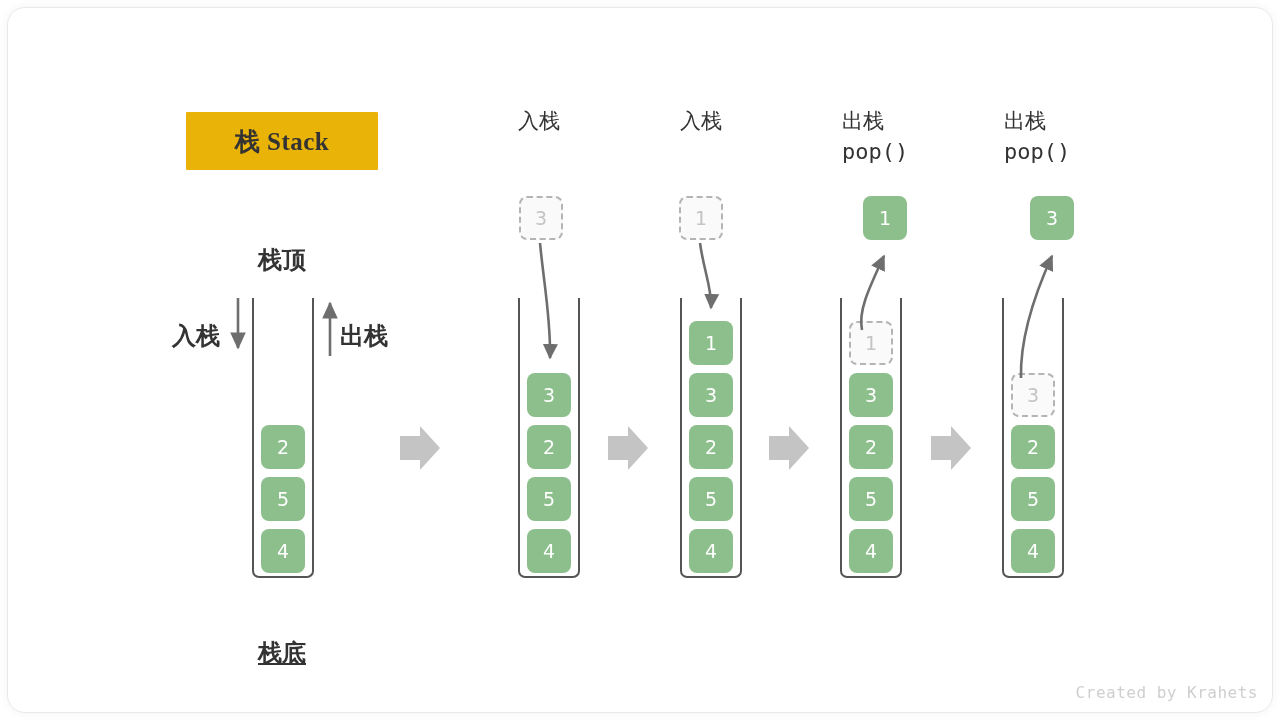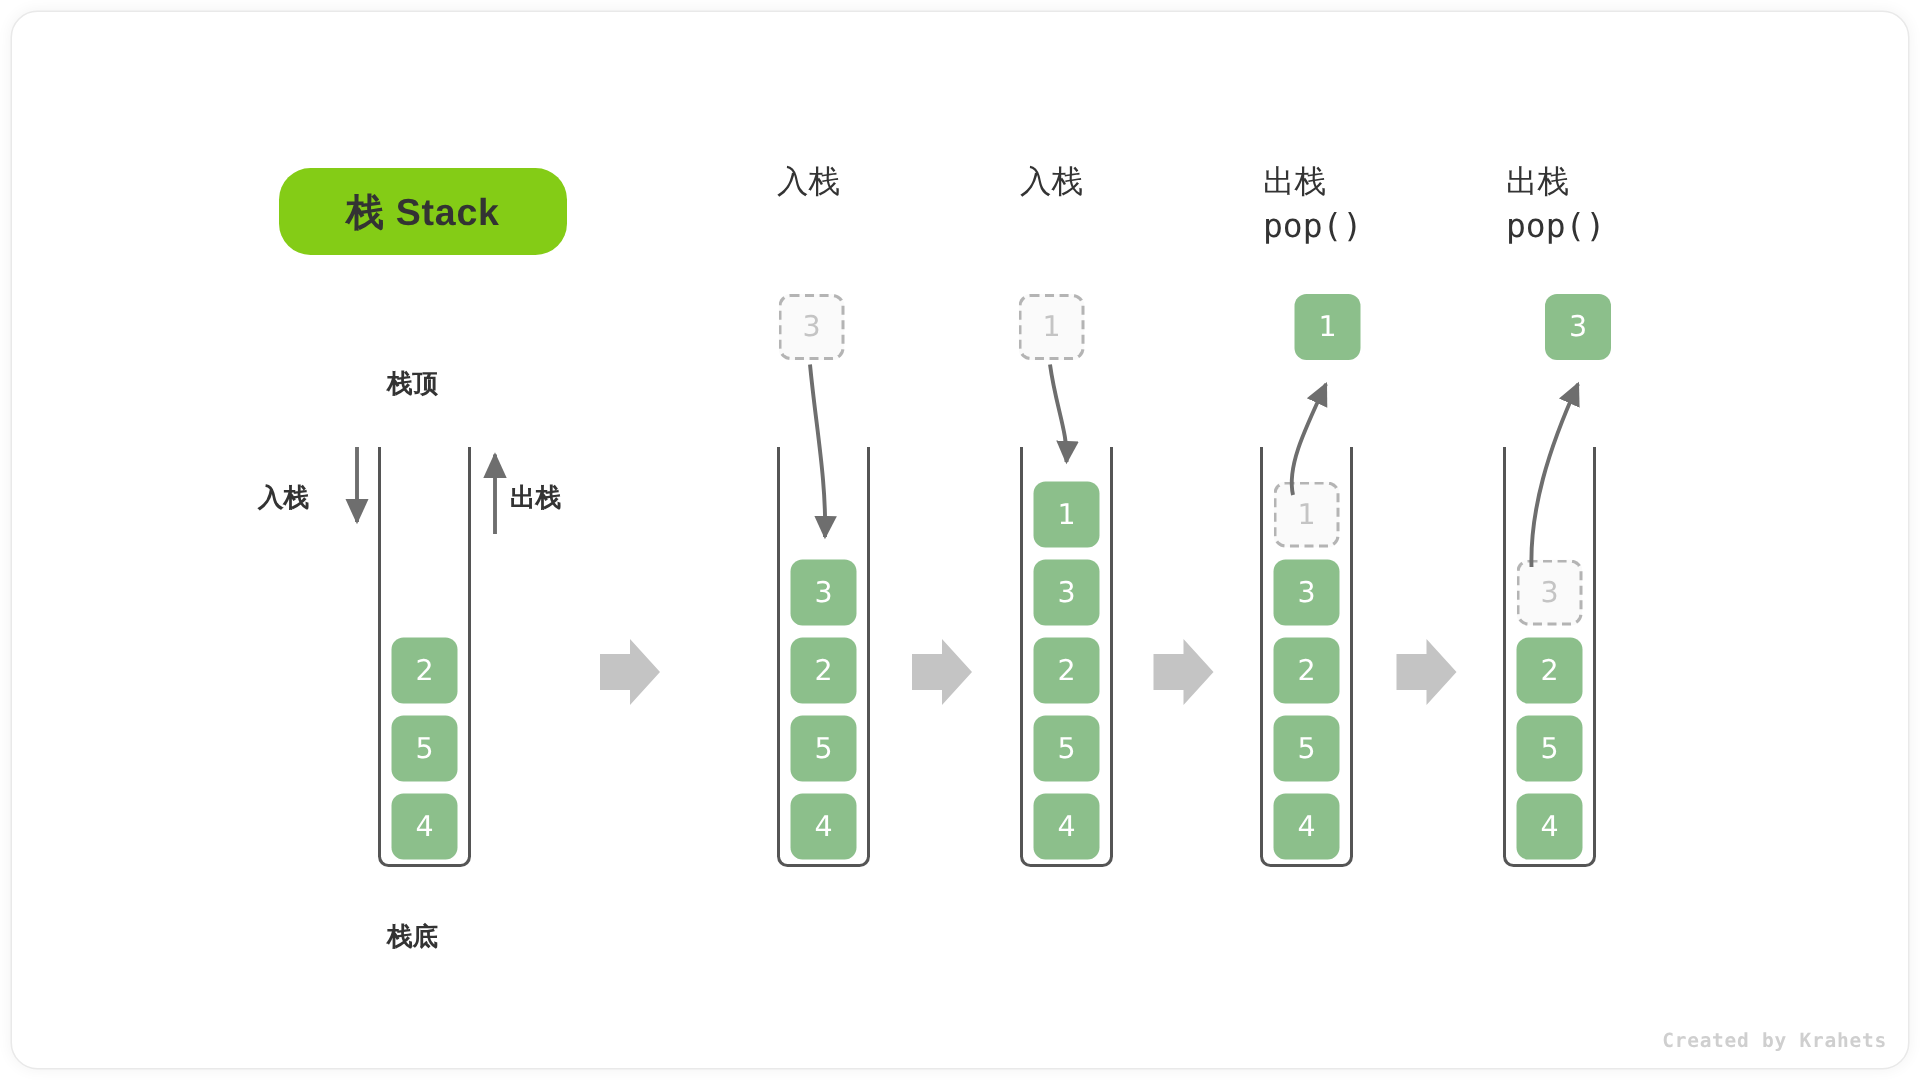--- a/index.html
+++ b/index.html
@@ -24,36 +24,36 @@
     border: 1px solid #e9e9e9;
     border-radius: 18px;
     box-shadow: 0 0 10px rgba(0,0,0,0.05);
   }
 
   
   .title-badge {
     position: absolute;
     left: 186px; top: 112px;
     width: 192px; height: 58px;
-    background: #84cc16;
-    border-radius: 21px;
+    background: #eab308;
+    border-radius: 1px;
     display: flex; align-items: center; justify-content: center;
-    font-family: Liberation Sans, sans-serif;
+    font-family: Liberation Serif, serif;
     font-size: 25px;
     font-weight: bold;
     color: #333333;
     letter-spacing: 0.5px;
   }
 
   
   .cjk-label {
     position: absolute;
     font-family: "DejaVu Sans", "Liberation Sans", sans-serif;
     font-weight: bold;
-    font-size: 17px;
+    font-size: 24px;
     color: #333333;
     white-space: nowrap;
   }
 
   
   .col-header {
     position: absolute;
     width: 170px;
     text-align: left;
     color: #333333;
@@ -116,24 +116,23 @@
     left: 0; top: 0;
     width: 1280px; height: 720px;
     pointer-events: none;
   }
 
   
   .footer {
     position: absolute;
     right: 22px; bottom: 18px;
     font-family: "DejaVu Sans Mono", "Liberation Mono", monospace;
-    font-size: 13px;
+    font-size: 16px;
     color: #cfcfcf;
     letter-spacing: 0.5px;
-    font-weight: bold;
   }
 </style>
 </head>
 <body>
 
 <div id="canvas">
   <div class="frame"></div>
 
   <div class="title-badge">栈 Stack</div>
 
@@ -142,21 +141,21 @@
   <div class="cjk-label" style="left:172px; top:320px;">入栈</div>
 
   <div class="cjk-label" style="left:340px; top:320px;">出栈</div>
 
   <div class="stack-box" style="left:252px; top:298px; height:280px;"></div>
 
   <div class="cell filled" style="left:261px; top:425px;">2</div>
   <div class="cell filled" style="left:261px; top:477px;">5</div>
   <div class="cell filled" style="left:261px; top:529px;">4</div>
 
-  <div class="cjk-label" style="left:258px; top:613px;">栈底</div>
+  <div class="cjk-label" style="left:258px; top:637px;text-decoration:underline;">栈底</div>
 
   <div class="col-header" style="left:518px; top:106px;">
     <span class="cn">入栈</span>
   </div>
 
   <div class="cell ghost" style="left:519px; top:196px;">3</div>
 
   <div class="stack-box" style="left:518px; top:298px; height:280px;"></div>
 
   <div class="cell filled" style="left:527px; top:373px;">3</div>

